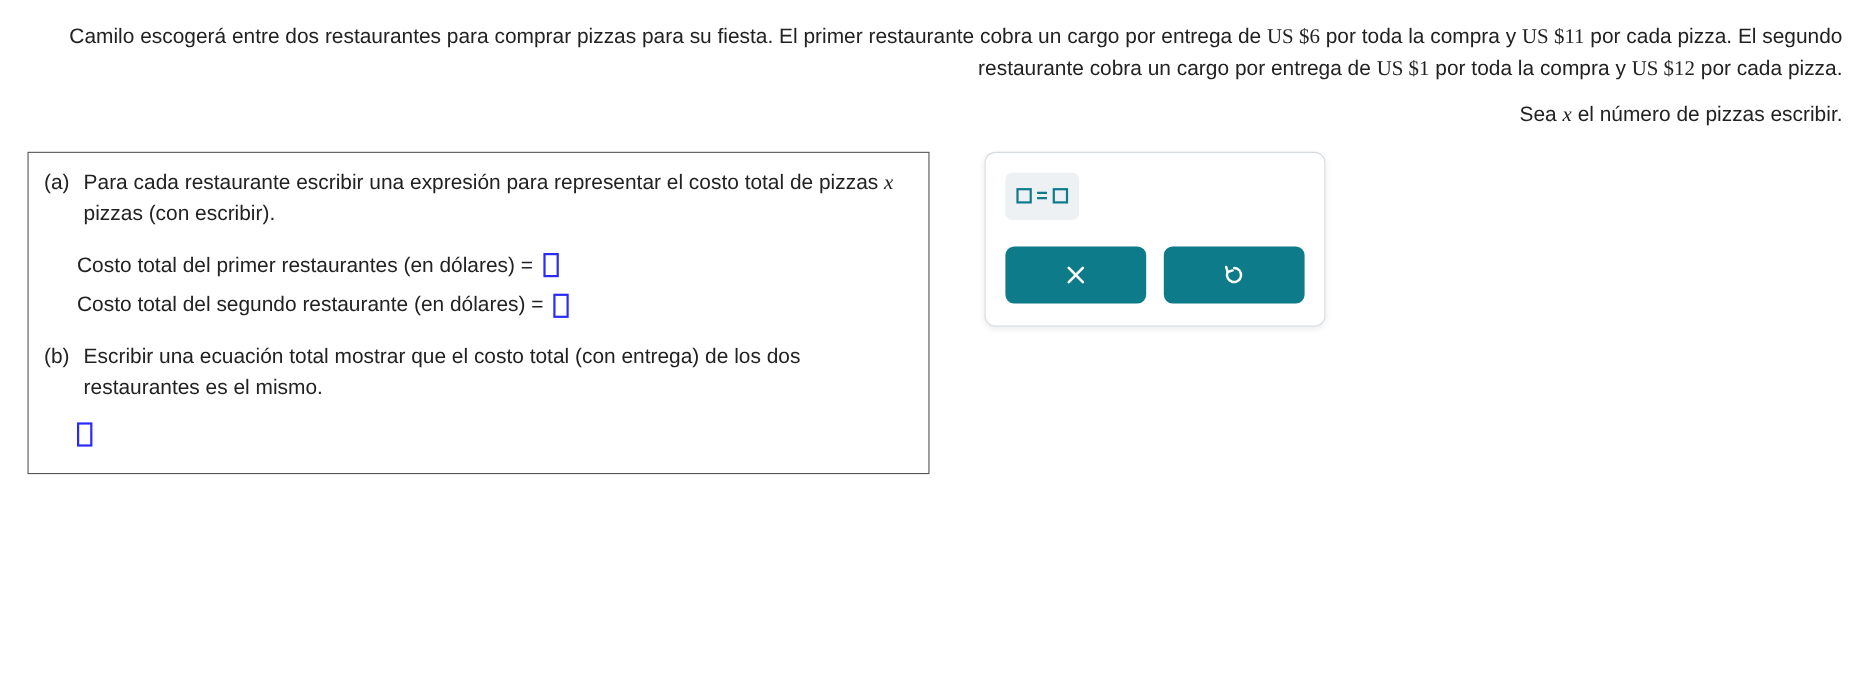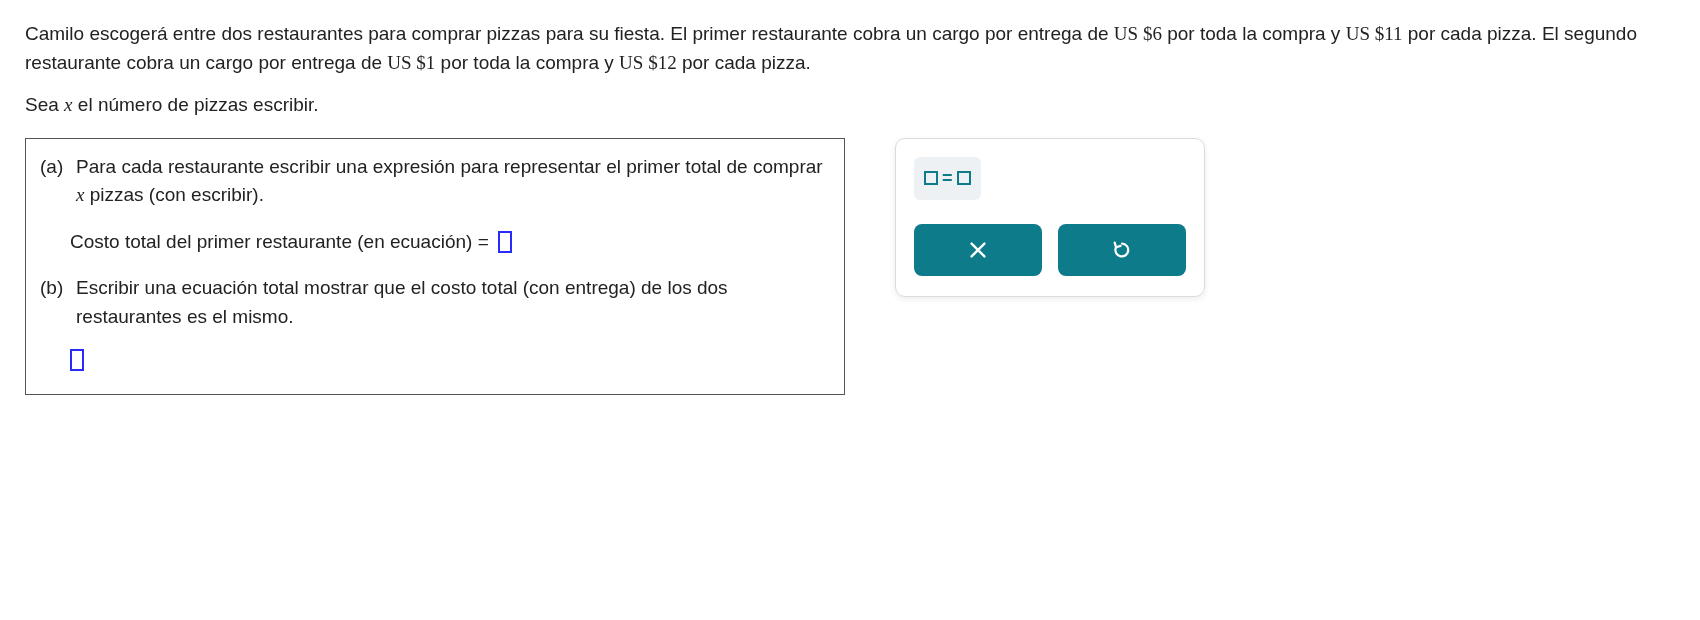--- a/index.html
+++ b/index.html
@@ -6,21 +6,21 @@
   body {
     margin: 0;
     padding: 20px 25px;
     font-family: Verdana, Geneva, sans-serif;
     font-size: 19px;
     color: #222;
     background: #fff;
     width: 1700px;
     line-height: 1.5;
   }
-  .problem-text { margin-bottom: 14px; }
+  .problem-text { margin-bottom: 14px; text-align: right; }
   .math-serif { font-family: Georgia, 'Times New Roman', serif; font-style: normal; }
   .math-var { font-family: Georgia, 'Times New Roman', serif; font-style: italic; }
   .content-row { display: flex; gap: 50px; align-items: flex-start; margin-top: 18px; }
   .answer-box {
     border: 1px solid #555;
     padding: 14px 14px 20px 14px;
     width: 820px;
   }
   .part-label { }
   .part-a { margin-bottom: 18px; }
@@ -94,25 +94,28 @@
 <div class="problem-text">
   <span>Sea </span><span class="math-var">x</span><span> el número de pizzas escribir.</span>
 </div>
 
 <div class="content-row">
   <div class="answer-box">
     <div class="part-a">
       <div style="display:flex;">
         <div class="part-label" style="min-width:36px;">(a) </div>
         <div>
-          <span>Para cada restaurante escribir una expresión para representar el primer total de comprar </span><span class="math-var">x</span><span> pizzas (con escribir).</span>
+          <span>Para cada restaurante escribir una expresión para representar el costo total de pizzas </span><span class="math-var">x</span><span> pizzas (con escribir).</span>
         </div>
       </div>
       <div class="input-line" style="margin-top:18px;">
-        <span>Costo total del primer restaurante (en ecuación) = </span><span class="blue-box"></span>
+        <span>Costo total del primer restaurantes (en dólares) = </span><span class="blue-box"></span>
+      </div>
+      <div class="input-line">
+        <span>Costo total del segundo restaurante (en dólares) = </span><span class="blue-box"></span>
       </div>
     </div>
     <div class="part-b">
       <div style="display:flex;">
         <div class="part-label" style="min-width:36px;">(b) </div>
         <div>Escribir una ecuación total mostrar que el costo total (con entrega) de los dos restaurantes es el mismo.</div>
       </div>
       <div class="part-b-box">
         <span class="blue-box-small"></span>
       </div>

